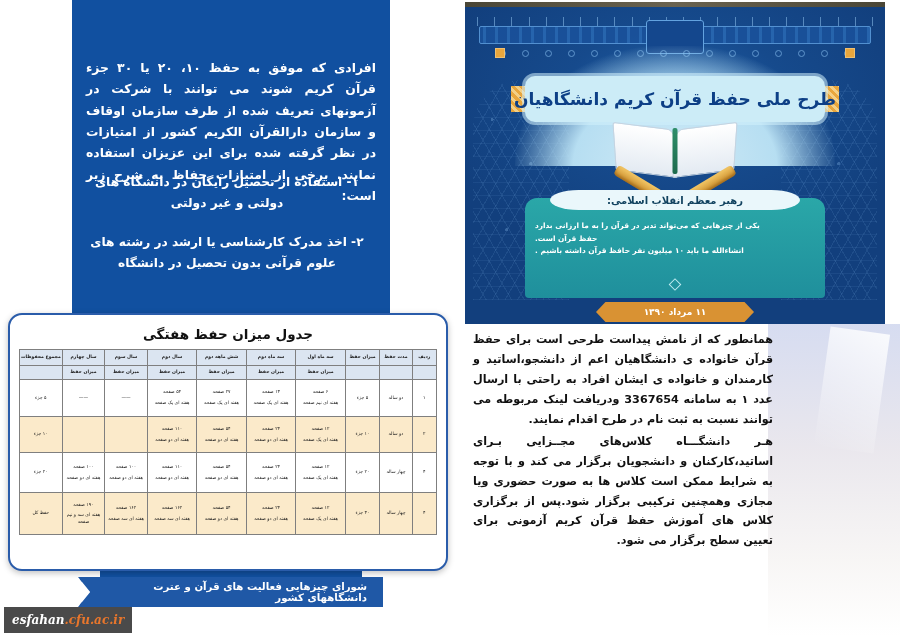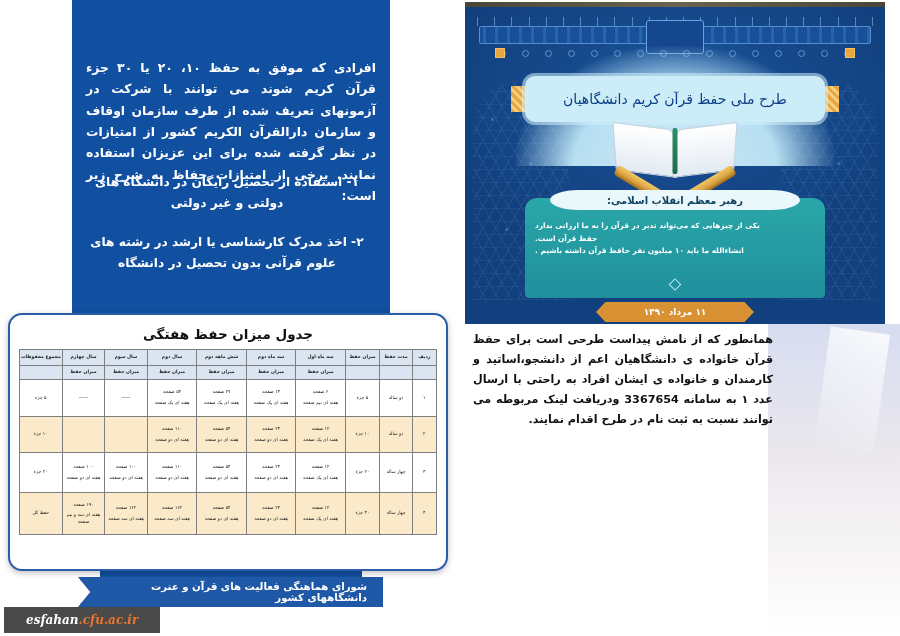--- a/index.html
+++ b/index.html
@@ -78,21 +78,21 @@
   }
   .ribbon-inner{padding:0 16px;}
   .ribbon::before,.ribbon::after{content:"";position:absolute;top:0;
     width:14px;height:30px;background:#1f58a6;}
   .ribbon::before{left:-10px;clip-path:polygon(100% 0,100% 100%,0 50%);}
   .ribbon::after{right:-10px;clip-path:polygon(0 0,0 100%,100% 50%);}
 
   .watermark{
     position:absolute;left:4px;top:607px;height:26px;
     background:#4a4a4a;color:#e8762c;
-    display:flex;align-items:center;padding:0 22px;
+    display:flex;align-items:center;padding:0 8px;
     font-family:"DejaVu Serif","Liberation Serif",serif;
     font-style:italic;font-weight:bold;font-size:12px;direction:ltr;
     z-index:20;
   }
   .watermark .w-white{color:#ffffff;}
 
   
   .right-col{
     position:absolute;left:455px;top:0;width:445px;height:636px;
     background:#ffffff;overflow:hidden;
@@ -153,21 +153,21 @@
     opacity:.95;
   }
   .title-plate{
     position:absolute;left:50%;transform:translateX(-50%);
     top:74px;width:300px;height:46px;
     background:#ccecf7;border-radius:10px;
     box-shadow:0 0 0 3px rgba(210,240,252,.55);
     display:flex;align-items:center;justify-content:center;
   }
   .poster-title{
-    font-size:14px;font-weight:normal;color:#0d3f86;direction:rtl;
+    font-size:17px;font-weight:bold;color:#0d3f86;direction:rtl;
     white-space:nowrap;letter-spacing:-.2px;text-align:right;
   }
   .plate-orn{position:absolute;top:84px;width:14px;height:26px;
     background:repeating-linear-gradient(45deg,#e8a63d 0 3px,#f3cf86 3px 6px);}
   .plate-orn-l{left:46px;}
   .plate-orn-r{right:46px;}
 
   
   .quran{
     position:absolute;left:50%;top:118px;transform:translateX(-50%);
@@ -418,21 +418,21 @@
               <span class="cell-top">۱۹۰ صفحه</span>
               <span class="cell-bot">هفته ای سه و نیم صفحه</span>
             </td>
             <td>حفظ کل</td>
           </tr>
         </tbody>
       </table>
     </div>
 
     <div class="ribbon">
-      <span class="ribbon-inner">شورای هماهنگی فعالیت های قرآن و عترت دانشگاههای کشور</span>
+      <span class="ribbon-inner">شورای چیزهایی فعالیت های قرآن و عترت دانشگاههای کشور</span>
     </div>
   </div>
 
   <div class="right-col">
 
     <div class="fade-bg"></div>
     <div class="fade-streak"></div>
 
     <div class="poster">
       <div class="poster-topband"></div>
@@ -519,20 +519,21 @@
           <div>انشاءالله ما باید ۱۰ میلیون نفر حافظ قرآن داشته باشیم .</div>
         </div>
         <div class="quote-diamond"></div>
       </div>
 
       <div class="date-badge">۱۱ مرداد ۱۳۹۰</div>
     </div>
 
     <div class="right-text">
       <p>همانطور که از نامش پیداست طرحی است برای حفظ قرآن خانواده ی دانشگاهیان اعم از دانشجو،اساتید و کارمندان و خانواده ی ایشان افراد به راحتی با ارسال عدد ۱ به سامانه 3367654 ودریافت لینک مربوطه می توانند نسبت به ثبت نام در طرح اقدام نمایند.</p>
+      <p>هـر دانشگـــاه کلاس‌های مجــزایی بـرای اساتید،کارکنان و دانشجویان برگزار می کند و با توجه به شرایط ممکن است کلاس ها به صورت حضوری ویا مجازی وهمچنین ترکیبی برگزار شود.پس از برگزاری کلاس های آموزش حفظ قرآن کریم آزمونی برای تعیین سطح برگزار می شود.</p>
     </div>
   </div>
 
   <div class="watermark">
     <span class="w-white">esfahan</span>
     <span>.cfu.ac.ir</span>
   </div>
 
 </div>
 

